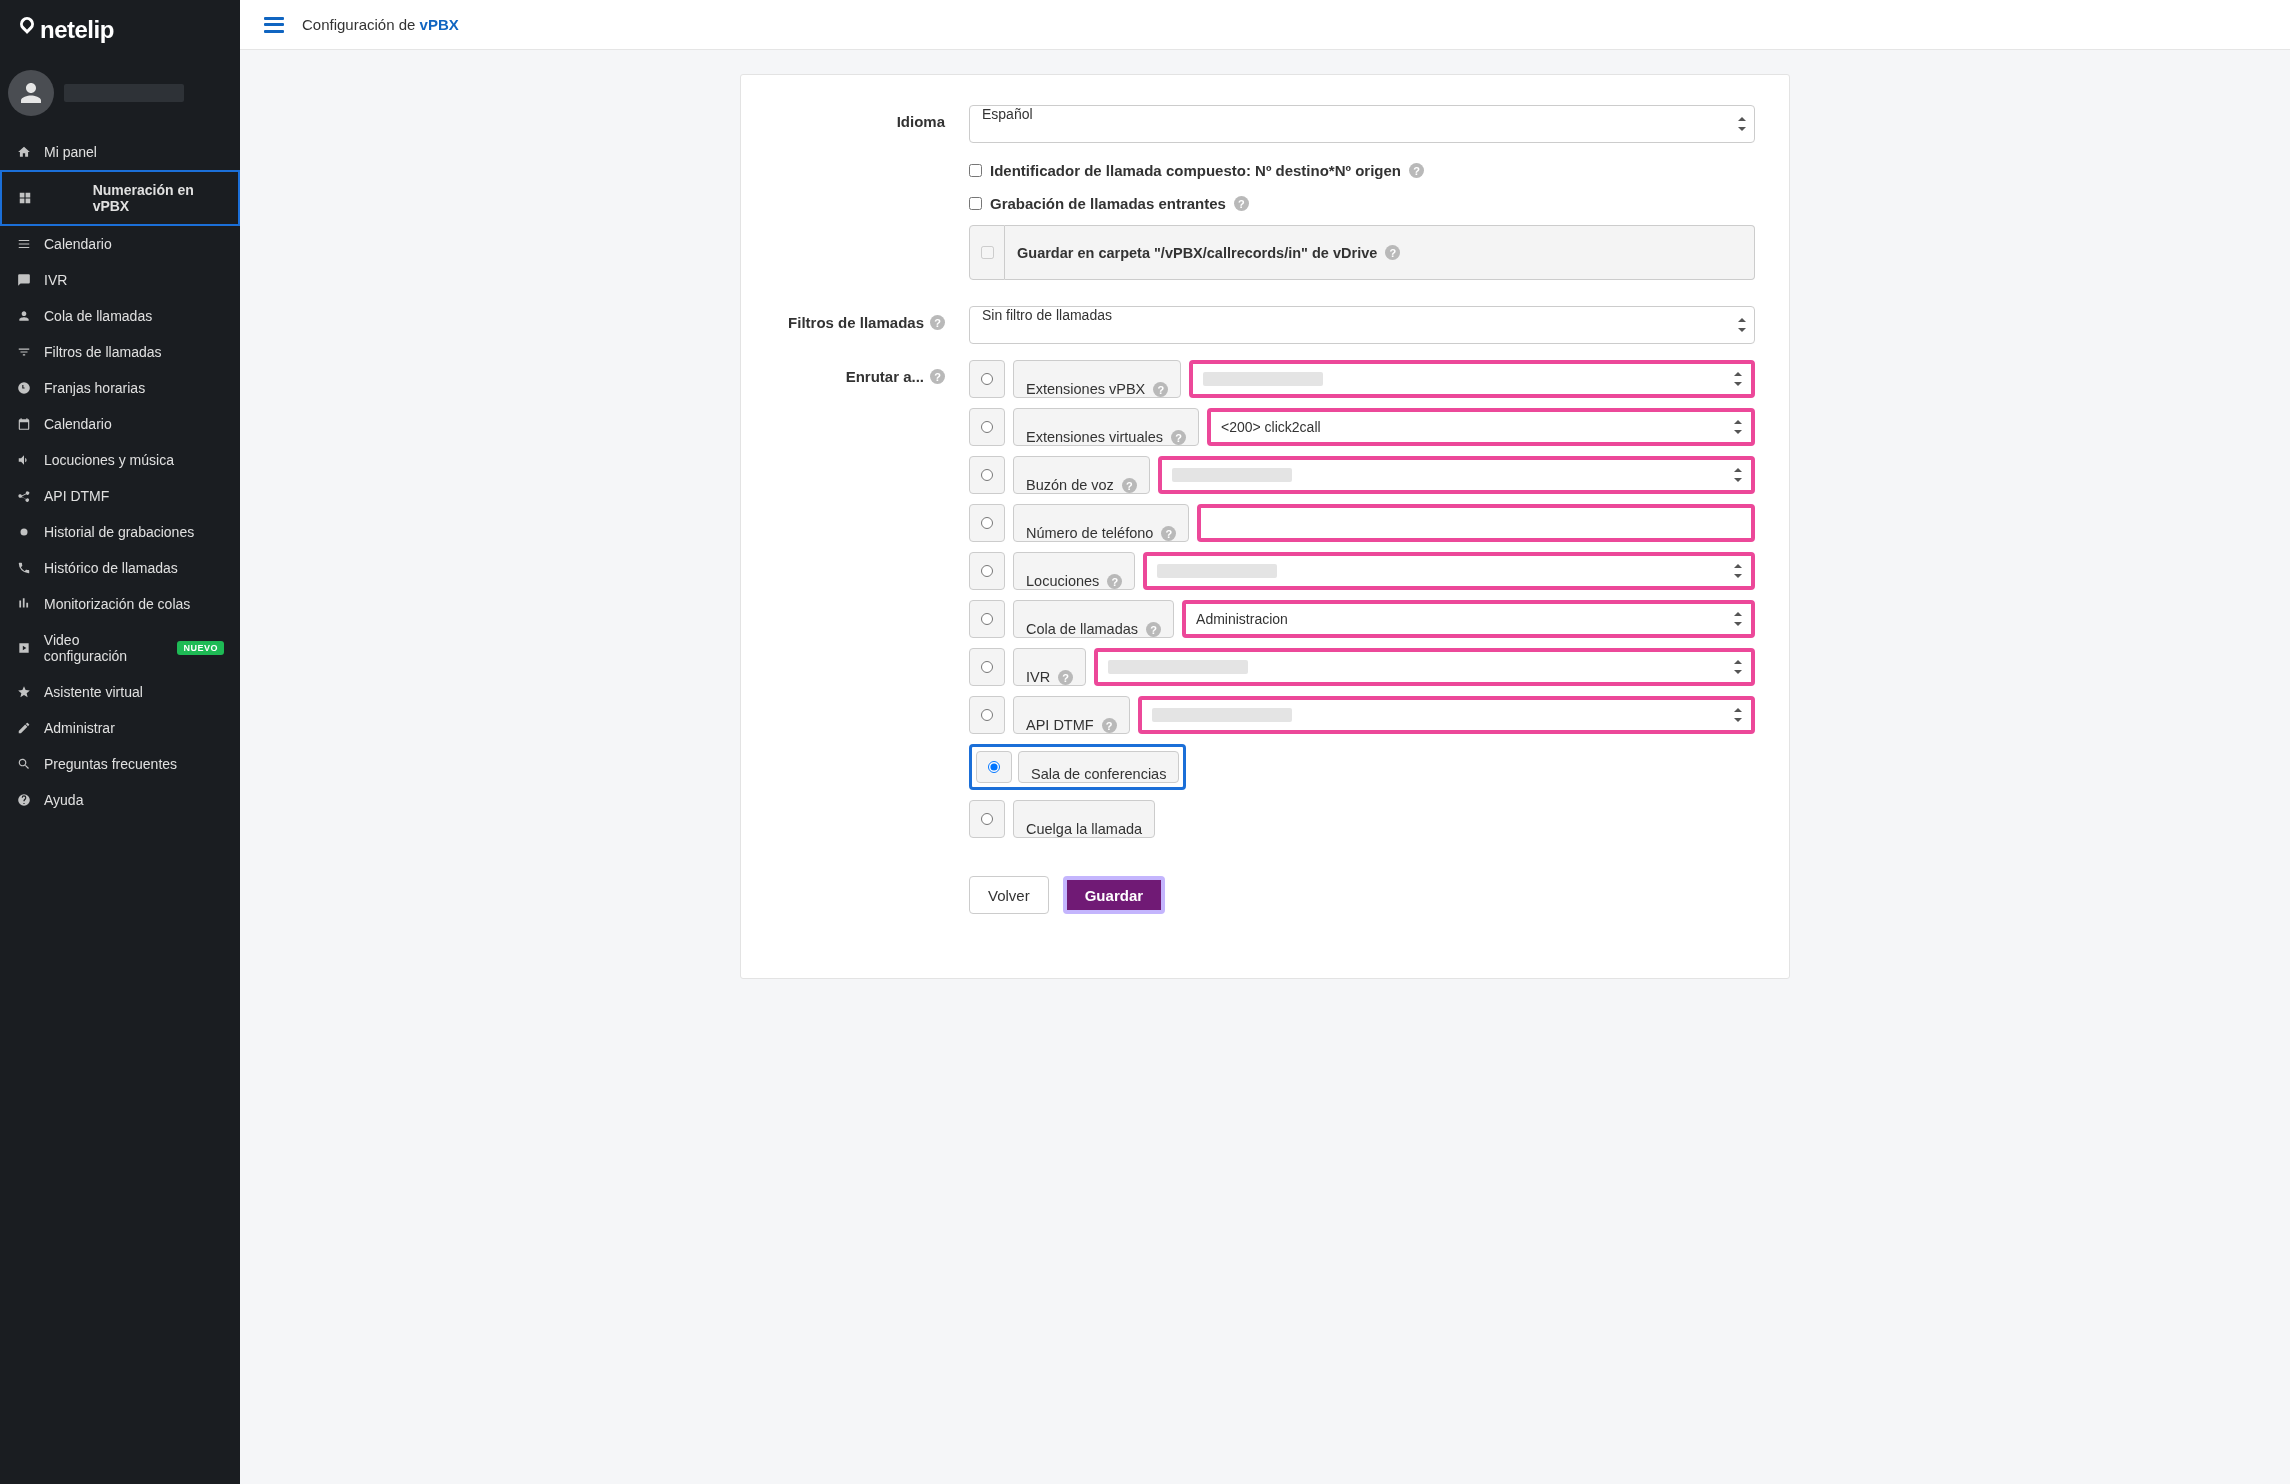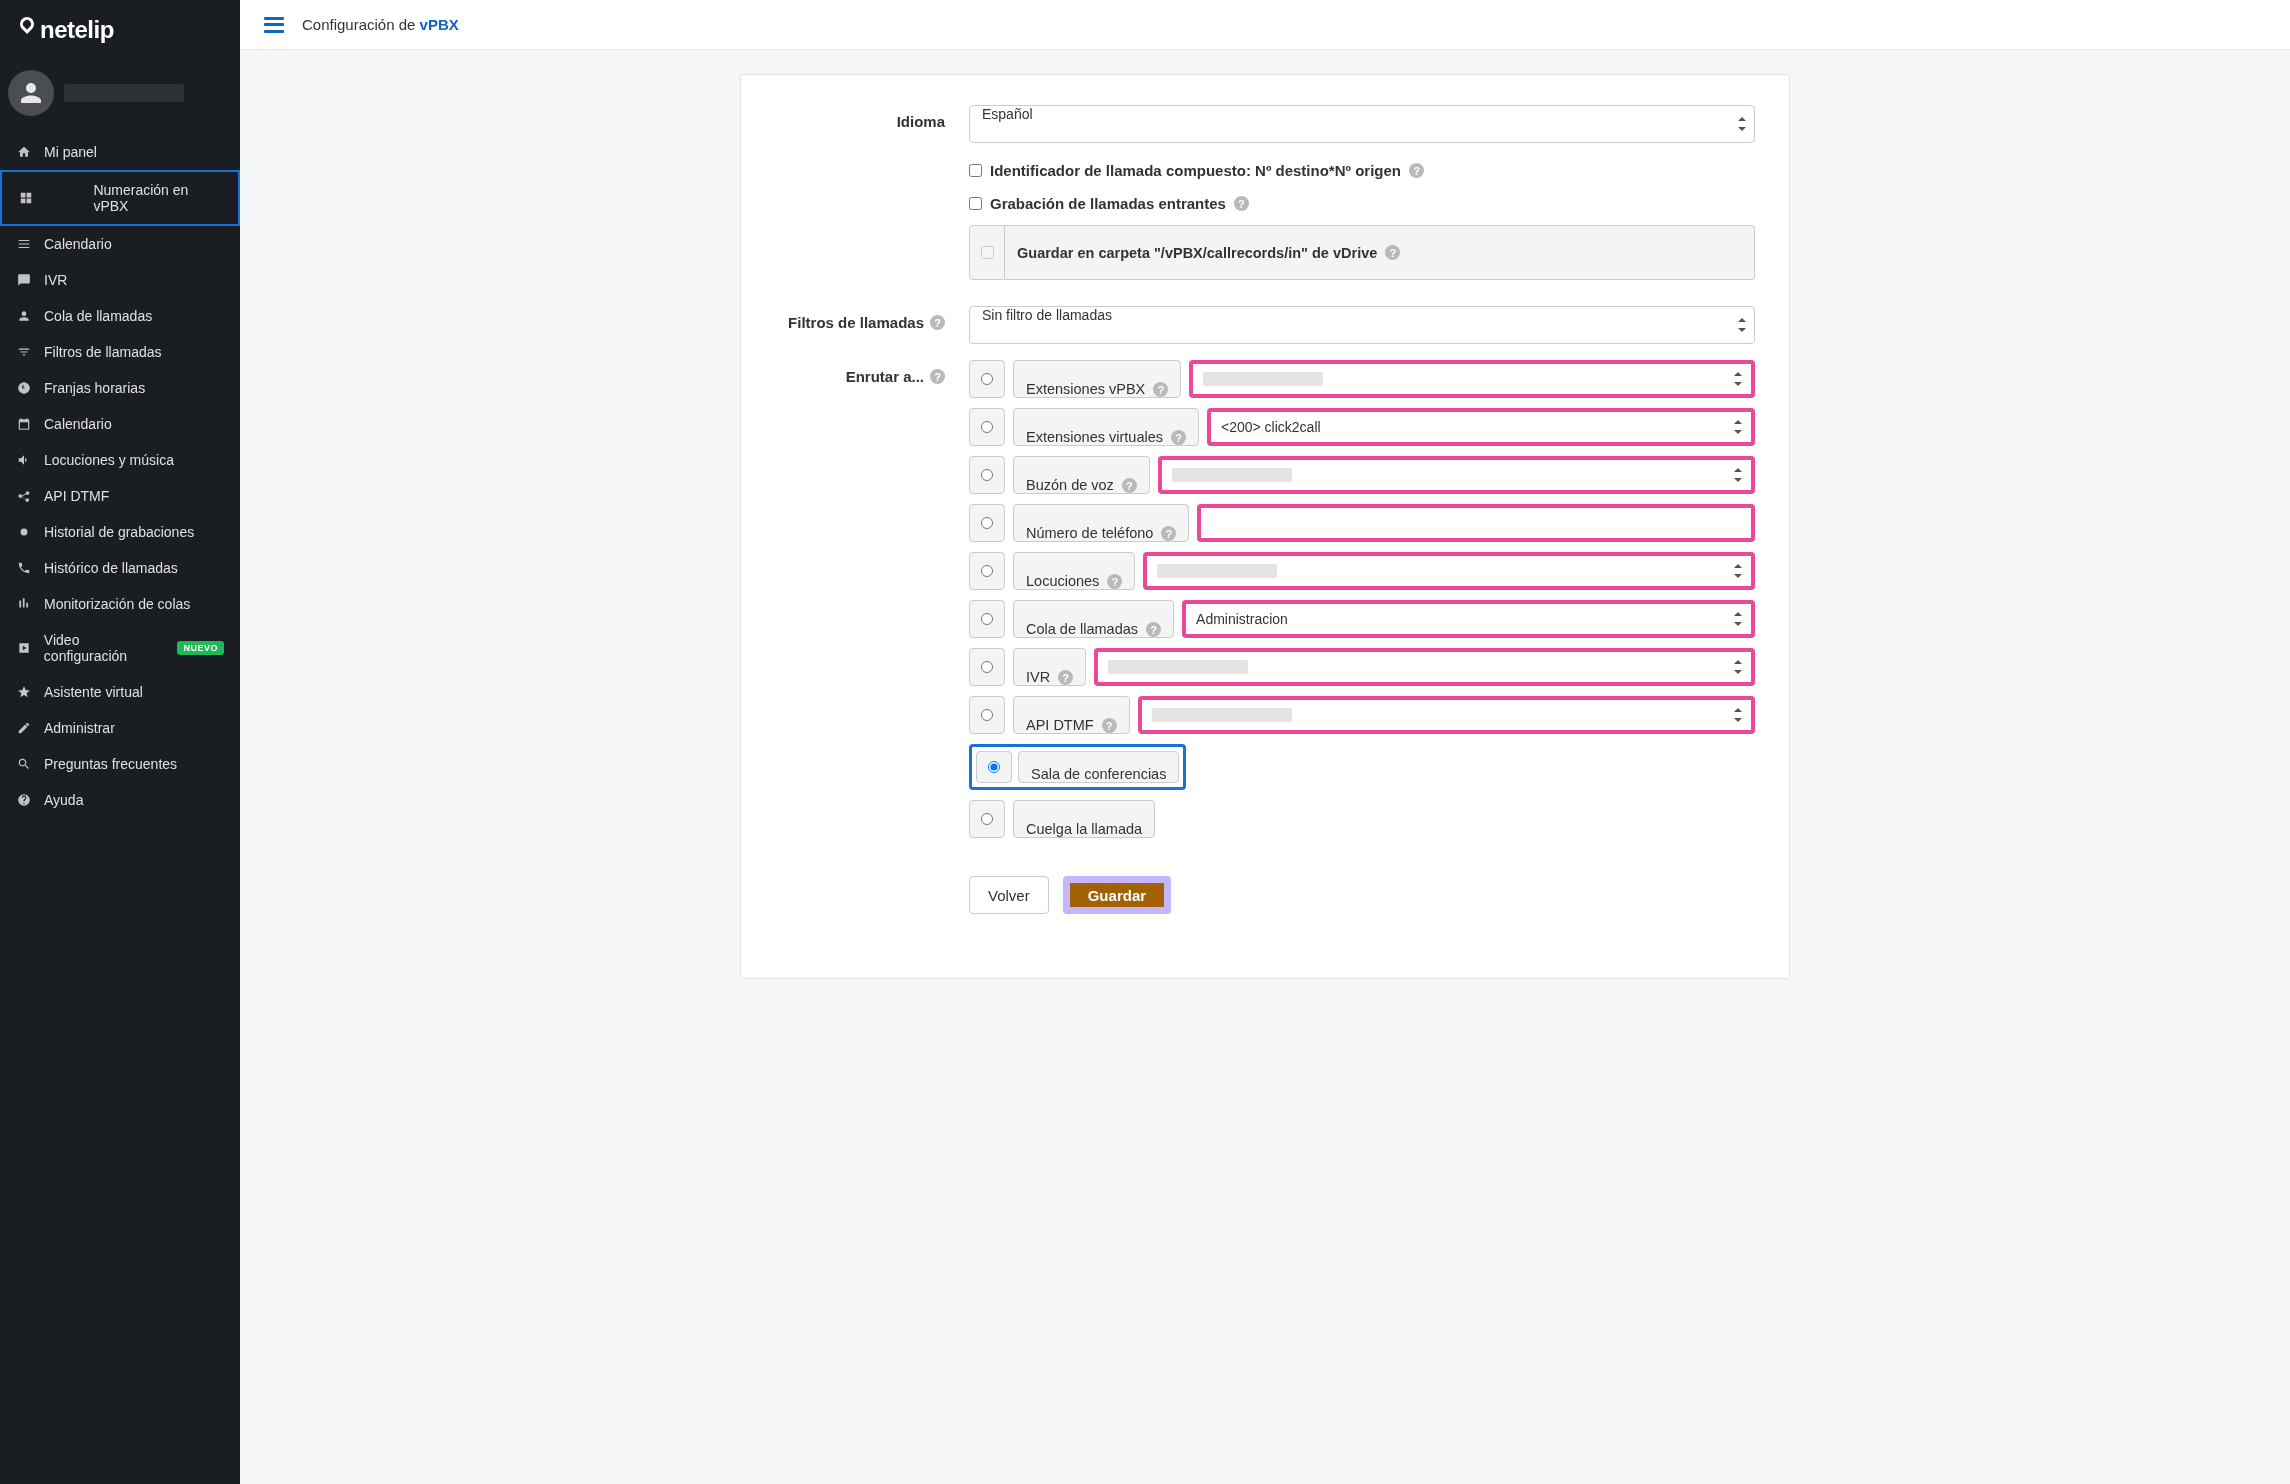--- a/index.html
+++ b/index.html
@@ -53,21 +53,21 @@
 .route-select { flex: 1; height: 38px; border: 4px solid #ec4899; border-radius: 4px; background: #fff; padding: 0 28px 0 10px; display: flex; align-items: center; position: relative; font-size: 14px; }
 .route-select .select-caret { right: 8px; }
 .ghost-pill { background: #e4e4e4; border-radius: 2px; height: 14px; }
 .ghost-pill.w120 { width: 120px; }
 .ghost-pill.w140 { width: 140px; }
 .highlighted-row { border: 3px solid #1b6fd8; border-radius: 4px; display: inline-flex; padding: 4px; gap: 6px; }
 .highlighted-row .route-radio-box, .highlighted-row .route-label-box { height: 32px; }
 .btn-row { display: flex; gap: 14px; margin-top: 28px; }
 .btn { height: 38px; padding: 0 18px; border-radius: 4px; font-size: 15px; font-weight: 500; cursor: pointer; display: inline-flex; align-items: center; }
 .btn-secondary { background: #fff; border: 1px solid #ccc; color: #333; }
-.btn-primary { background: #a16207; border: 7px solid #c4b5fd; color: #fff; font-weight: 600; }
+.btn-primary { background: #701a75; border: 4px solid #c4b5fd; color: #fff; font-weight: 600; }
 </style>
 </head>
 <body>
 
 <div class="layout">
   <aside class="sidebar">
     <div class="logo">
       <span class="logo-icon">
           <span class="logo-pin"></span>
         </span>
@@ -89,21 +89,21 @@
             </svg>
           </span>
           <span class="label">Mi panel</span>
         </li>
       <li class="nav-item active">
           <span class="icon">
             <svg viewBox="0 0 24 24">
               <path d="M3 3h8v8H3zM13 3h8v8h-8zM3 13h8v8H3zM13 13h8v8h-8z"></path>
             </svg>
           </span>
-          <span class="label" style="font-weight:400;padding-left:48px;">Numeración en vPBX</span>
+          <span class="label" style="font-weight:700;padding-left:48px;">Numeración en vPBX</span>
         </li>
       <li class="nav-item">
           <span class="icon">
             <svg viewBox="0 0 24 24">
               <path d="M3 5h18v2H3zm0 6h18v2H3zm0 6h18v2H3z"></path>
             </svg>
           </span>
           <span class="label">Calendario</span>
         </li>
       <li class="nav-item">

